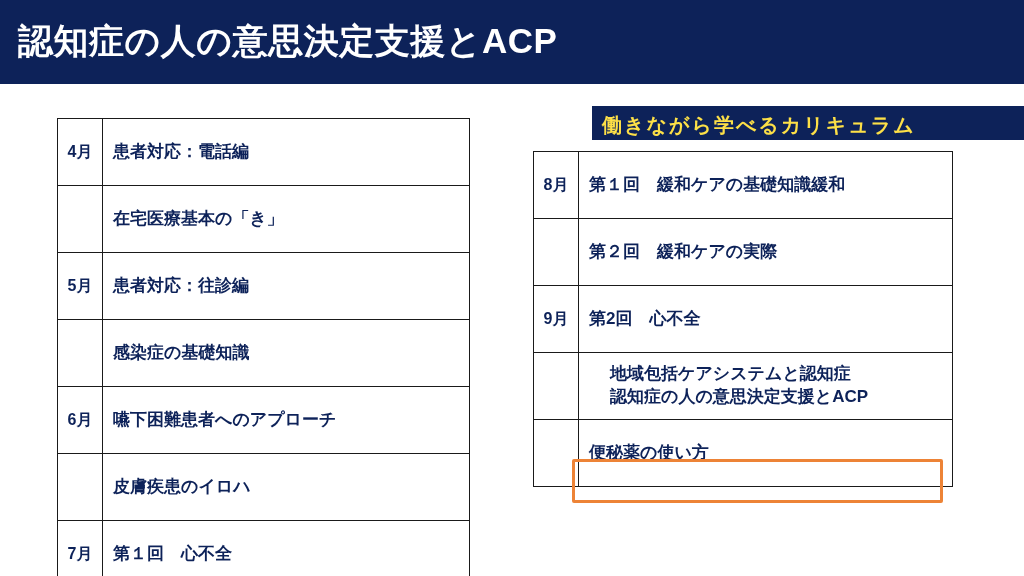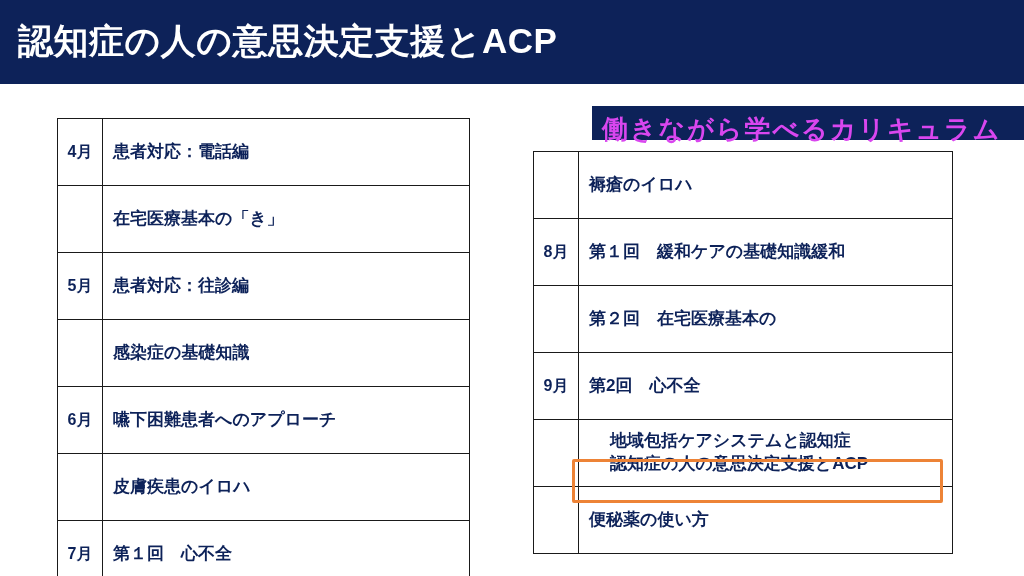--- a/index.html
+++ b/index.html
@@ -44,22 +44,22 @@
     left: 592px;
     top: 106px;
     width: 432px;
     height: 34px;
     background: #0d2259;
   }
   .banner-text {
     position: absolute;
     left: 10px;
     top: 6px;
-    color: #d946ef;
-    font-size: 26px;
+    color: #fde047;
+    font-size: 20px;
     font-weight: bold;
     letter-spacing: 2px;
     white-space: nowrap;
   }
   
   .table {
     position: absolute;
     border-collapse: collapse;
     table-layout: fixed;
   }
@@ -158,30 +158,26 @@
       <tr>
         <td class="cell-month">7月</td>
         <td class="cell-topic">第１回　心不全</td>
       </tr>
     </tbody>
   </table>
 
   <table class="table" id="right-table">
     <tbody>
       <tr>
-        <td class="cell-month"></td>
-        <td class="cell-topic">褥瘡のイロハ</td>
-      </tr>
-      <tr>
         <td class="cell-month">8月</td>
         <td class="cell-topic">第１回　緩和ケアの基礎知識緩和</td>
       </tr>
       <tr>
         <td class="cell-month"></td>
-        <td class="cell-topic">第２回　在宅医療基本の</td>
+        <td class="cell-topic">第２回　緩和ケアの実際</td>
       </tr>
       <tr>
         <td class="cell-month">9月</td>
         <td class="cell-topic">第2回　心不全</td>
       </tr>
       <tr>
         <td class="cell-month"></td>
         <td class="cell-topic">
           <span class="topic-sub">地域包括ケアシステムと認知症</span>
           <span class="topic-sub">認知症の人の意思決定支援とACP</span>

